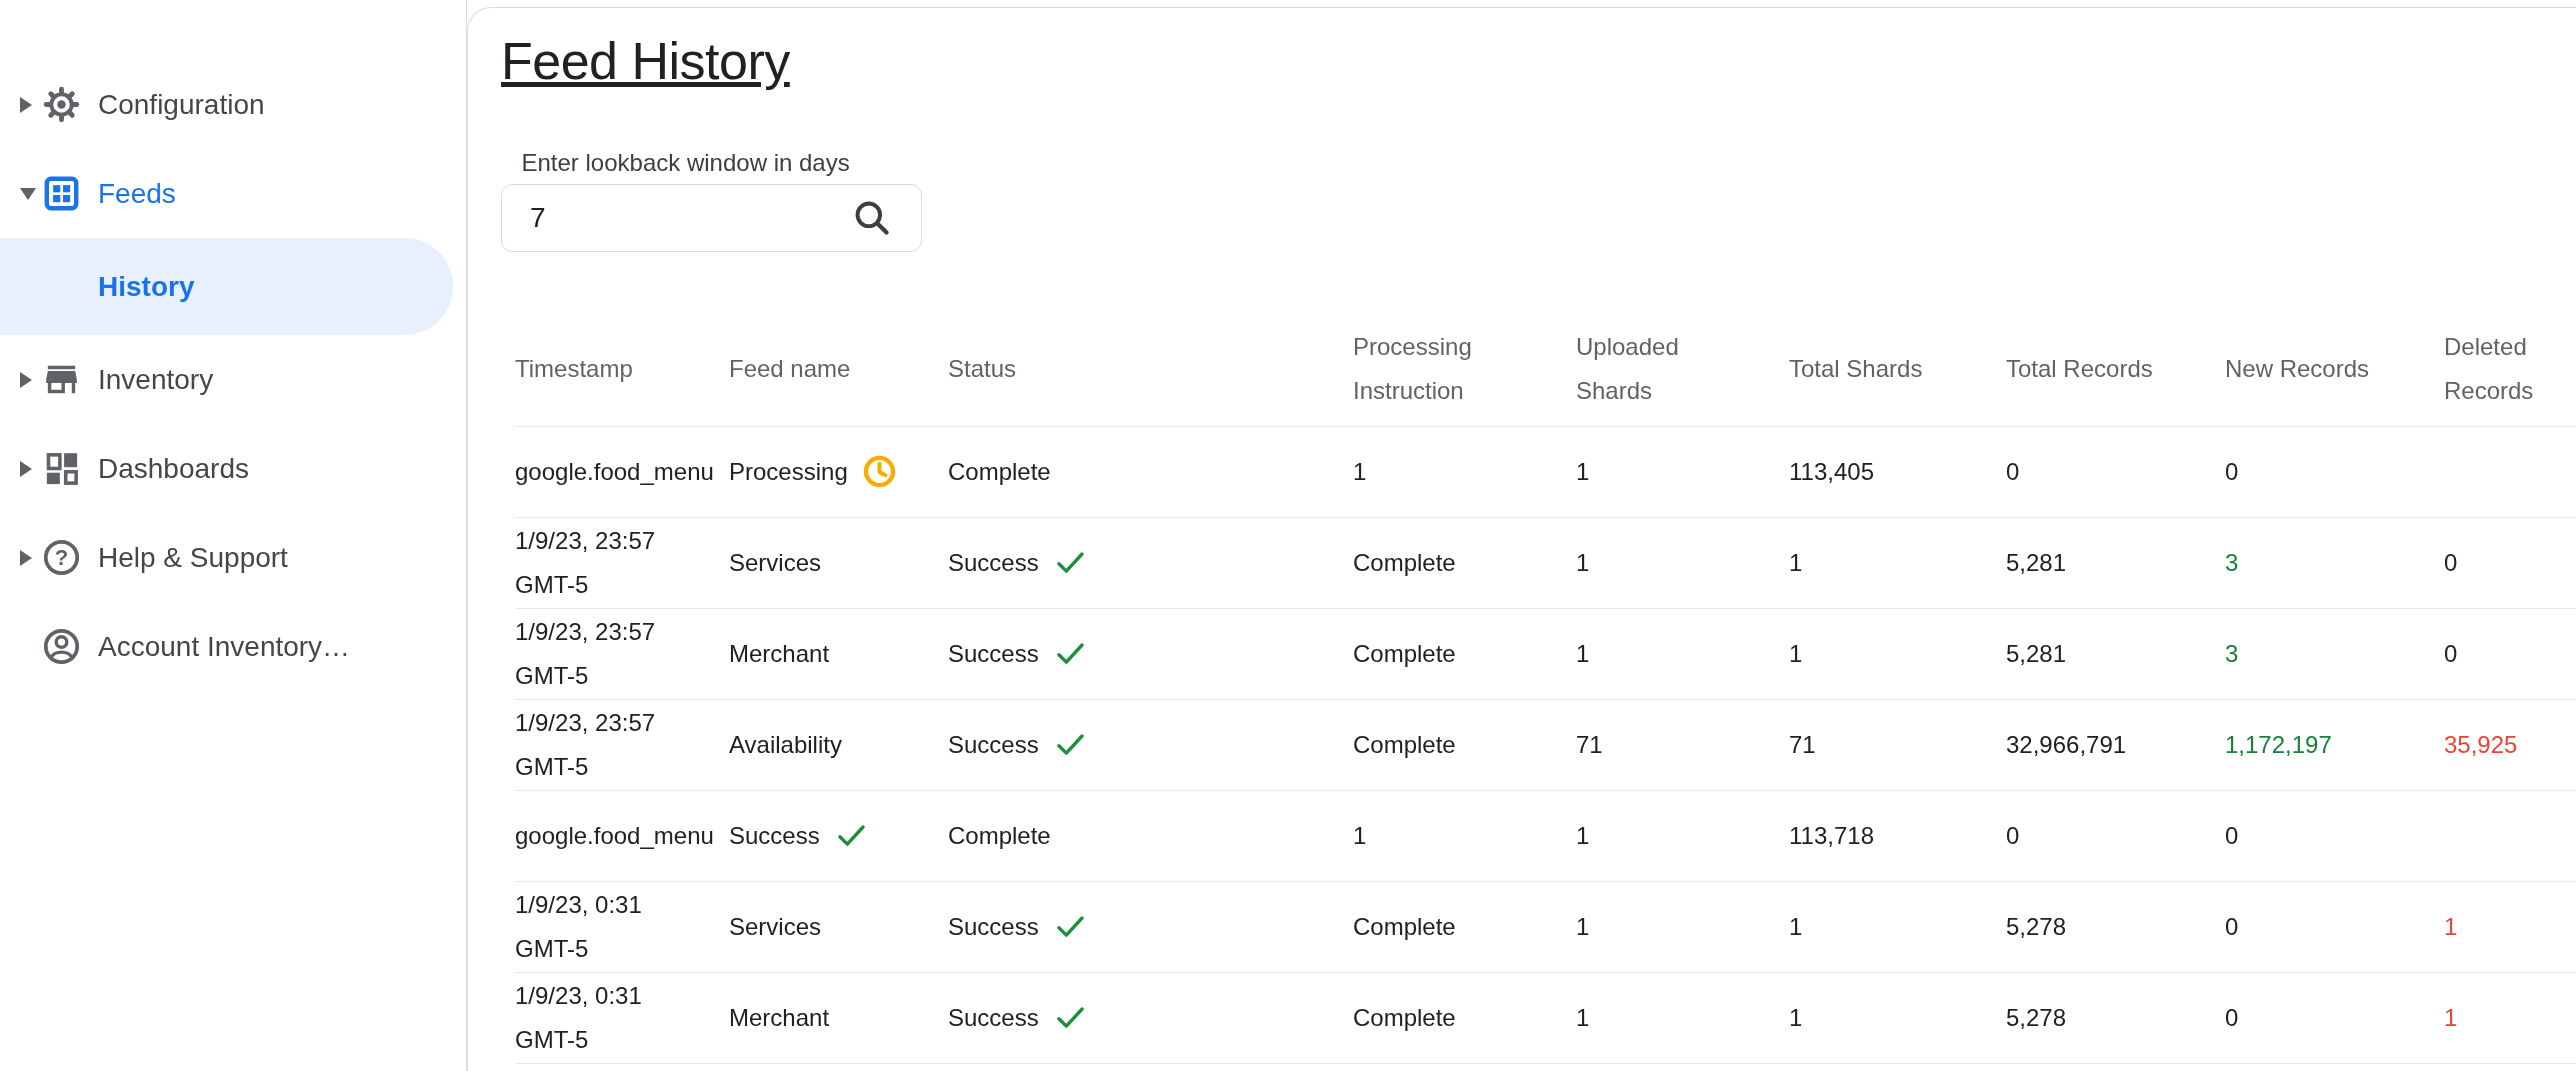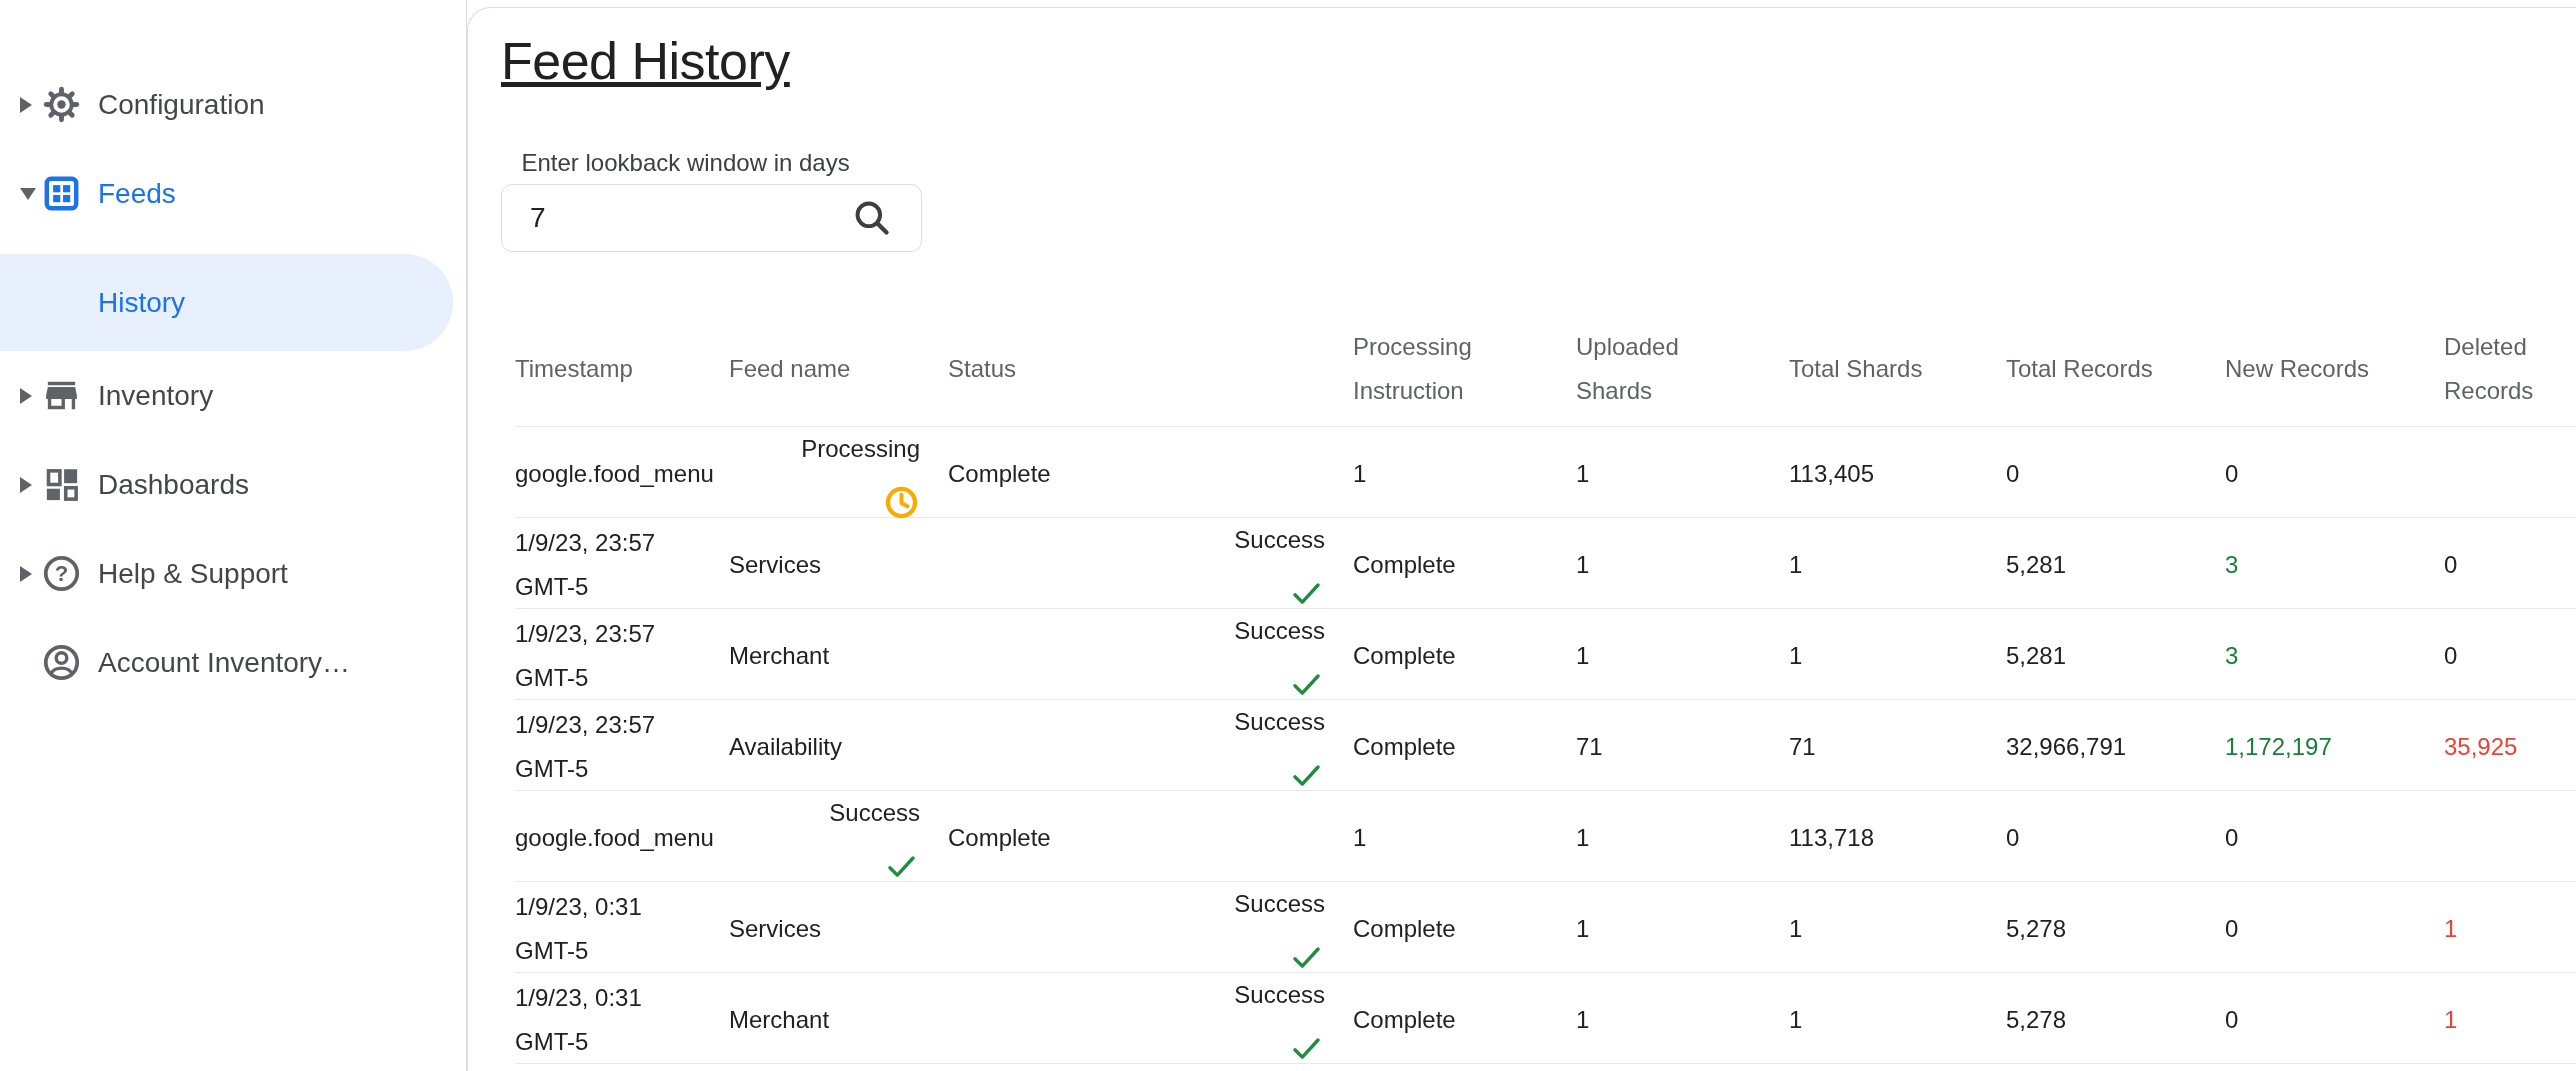--- a/index.html
+++ b/index.html
@@ -25,22 +25,22 @@
     height:89px;display:flex;align-items:center;cursor:pointer;
     font-size:28px;color:var(--sidebar-text);position:relative;
   }
   .nav-item .arrow{position:absolute;left:19.5px;width:0;height:0;}
   .arrow-right{border-left:12px solid var(--muted);border-top:8.4px solid transparent;border-bottom:8.4px solid transparent;}
   .arrow-down{border-top:12px solid var(--muted);border-left:8.4px solid transparent;border-right:8.4px solid transparent;}
   .nav-item .nav-icon{position:absolute;left:41px;width:41px;height:41px;display:flex;align-items:center;justify-content:center;}
   .nav-item .nav-label{position:absolute;left:98px;white-space:nowrap;}
   .nav-item.active{color:var(--accent);}
   .nav-item.subitem{
-    height:97px;margin:16px 13px 0 0;background:var(--selected-bg);
-    border-radius:0 48px 48px 0;color:var(--accent);
+    height:97px;margin:0 13px 0 0;background:var(--selected-bg);
+    border-radius:0 48px 48px 0;color:var(--accent);font-weight:bold;
   }
   
   .content{
     flex:1;margin-top:6.5px;height:calc(100% - 6.5px);
     border-top:0.9px solid var(--border);border-left:0.9px solid var(--border);
     border-top-left-radius:24px;padding:0 0 0 33px;overflow:hidden;position:relative;
   }
   .page-title{
     margin:22px 0 0 0;font-size:52px;font-weight:400;color:var(--text);
     letter-spacing:-0.5px;line-height:63px;text-decoration:underline;
@@ -58,21 +58,21 @@
   .feed-table{margin:60px 0 0 14px;width:2158px;}
   .thead,.trow{
     display:grid;
     grid-template-columns:214px 219px 405px 223px 213px 217px 219px 219px 214px;
     align-items:center;
   }
   .thead{min-height:115px;border-bottom:1.9px solid var(--row-border);}
   .th{font-size:24px;color:var(--muted);line-height:44px;padding-right:37px;}
   .trow{height:91px;border-bottom:1.9px solid var(--row-border);}
   .td{font-size:24px;color:var(--text);line-height:44px;padding-right:28px;}
-  .cell-status{display:flex;align-items:flex-end;gap:13px;flex-direction:column;}
+  .cell-status{display:flex;align-items:center;gap:13px;}
   .status-icon{display:none;width:37px;height:37px;}
   .status-icon.show{display:inline-flex;}
   .td.green{color:var(--green);font-weight:500;}
   .td.red{color:var(--red);font-weight:500;}
   svg{display:block;}
 </style>
 </head>
 <body>
 
 <div class="app">

